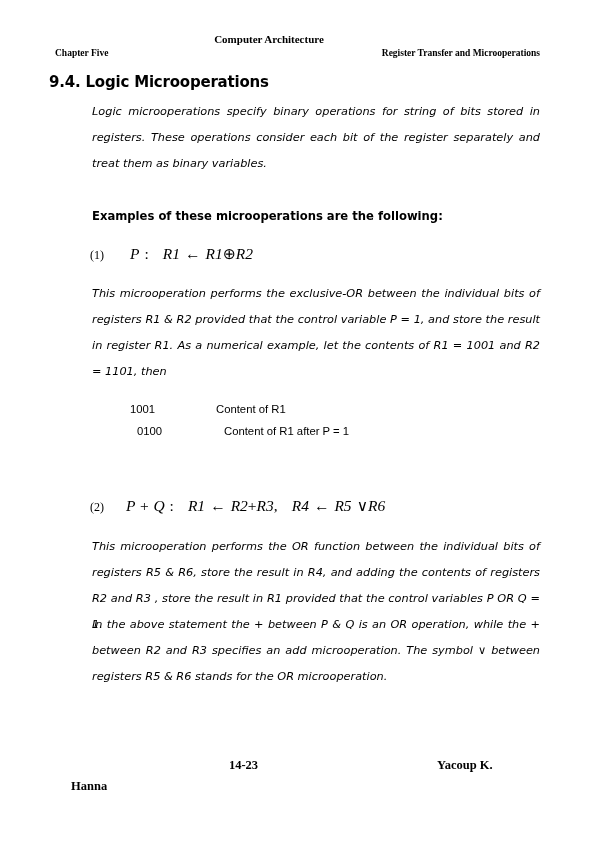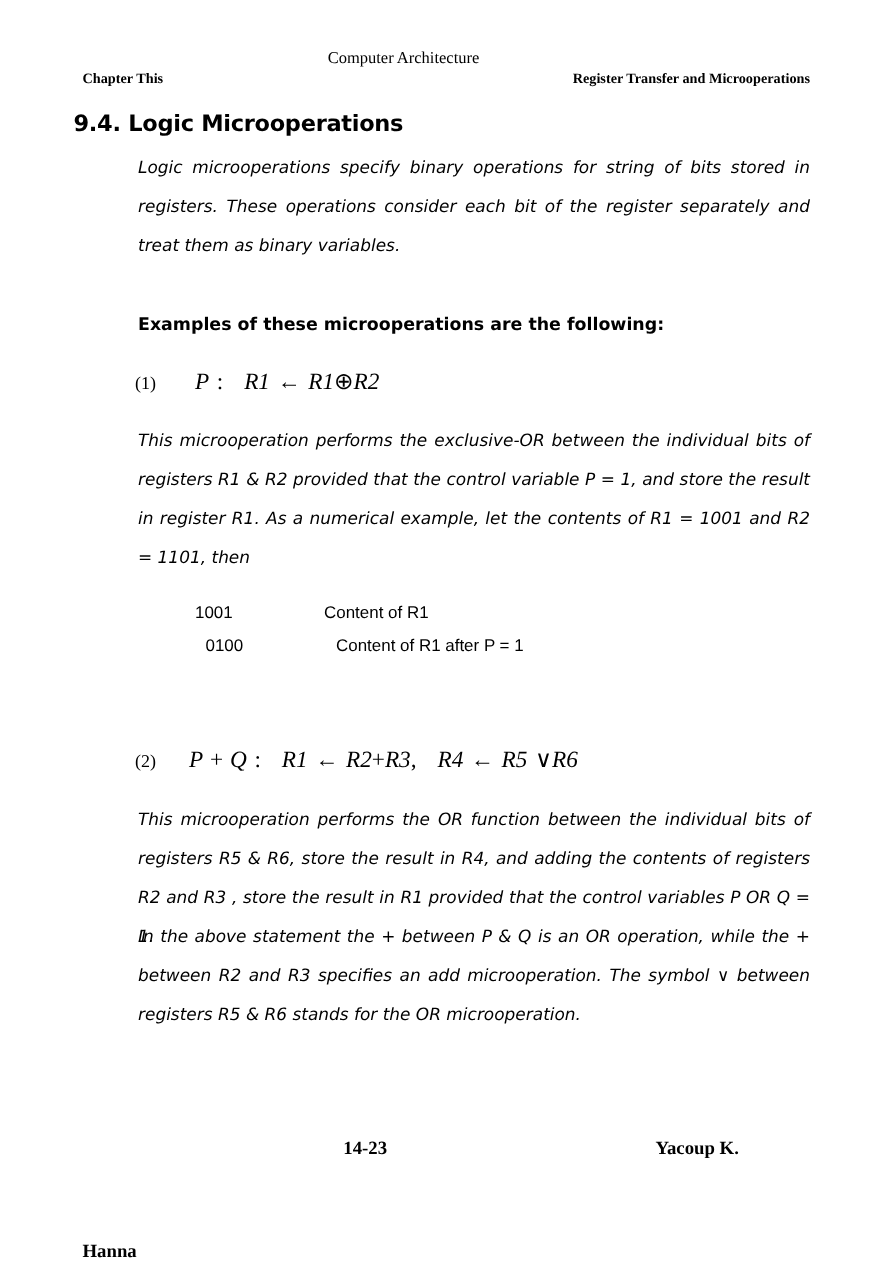--- a/index.html
+++ b/index.html
@@ -45,21 +45,21 @@
     height: 70px;
     z-index: 2;
   }
   .head-center {
     position: absolute;
     left: 0;
     top: 33px;
     width: 538px;
     text-align: center;
     font-family: "Liberation Serif", serif;
-    font-weight: normal;
+    font-weight: bold;
     font-size: 11px;
   }
   .head-left {
     position: absolute;
     left: 55px;
     top: 48px;
     font-family: "Liberation Serif", serif;
     font-weight: bold;
     font-size: 9.5px;
   }
@@ -214,34 +214,33 @@
     width: 487px;
     text-align: center;
   }
   #footer-author {
     position: absolute;
     left: 437px;
     top: 0;
   }
   #footer-author-cont {
     position: absolute;
-    left: 55px;
+    left: 71px;
     top: 21px;
-    margin-top: 48px;
   }
 </style>
 </head>
 <body>
 
 <div id="page">
 
 
   <div id="running-head">
     <div class="head-center">Computer Architecture</div>
-    <div class="head-left">Chapter This</div>
+    <div class="head-left">Chapter Five</div>
     <div class="head-right">Register Transfer and Microoperations</div>
   </div>
 
   <div id="content">
 
     <div id="section-heading">9.4. Logic Microoperations</div>
 
     <div class="para" id="para-intro">Logic microoperations specify binary operations for string of bits stored in registers. These operations consider each bit of the register separately and treat them as binary variables.</div>
 
     <div id="examples-heading">Examples of these microoperations are the following:</div>

